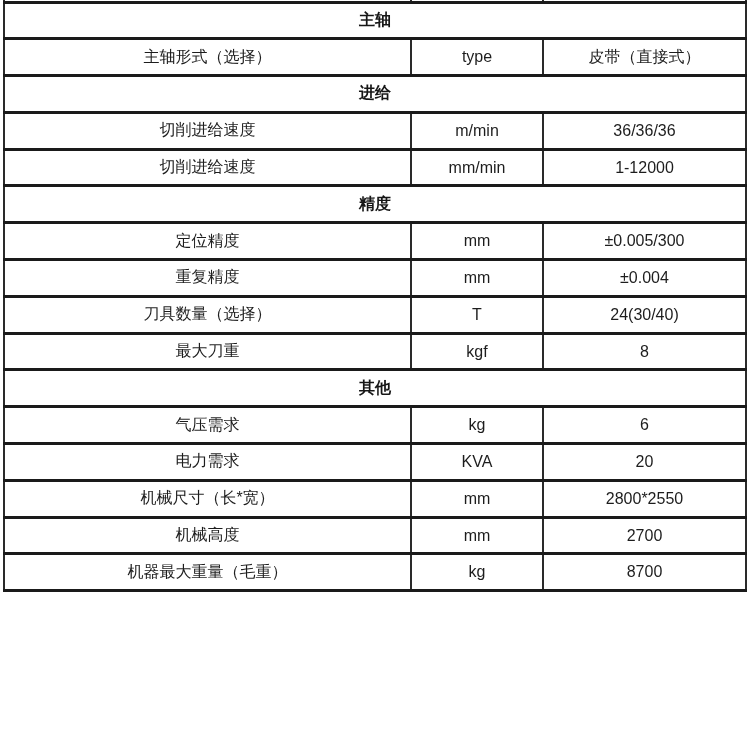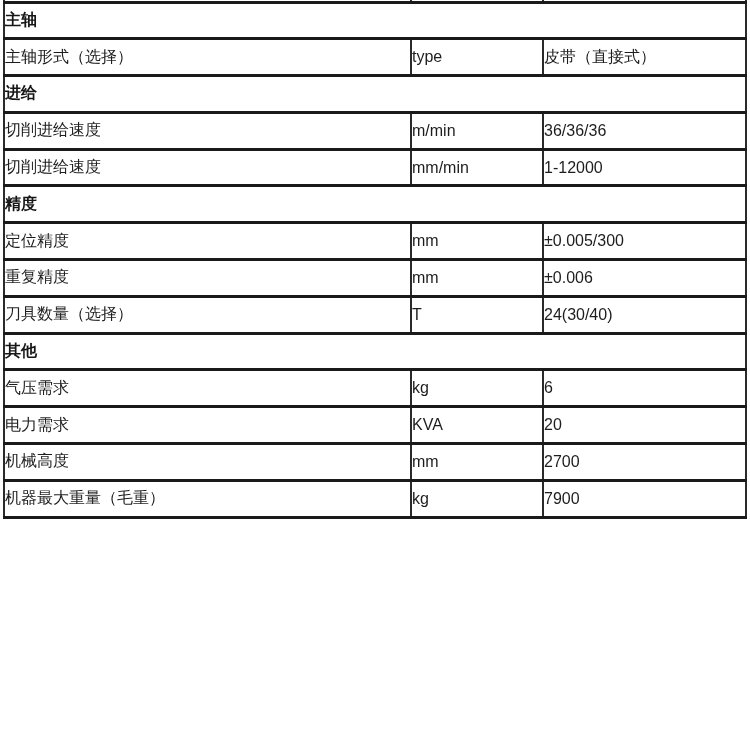--- a/index.html
+++ b/index.html
@@ -23,21 +23,21 @@
     table-layout: fixed;
     margin-left: 3px;
     width: 742px;
   }
   table.spec-table td {
     border-top: 3px solid #1a1a1a;
     border-bottom: 3px solid #1a1a1a;
     border-left: 2px solid #2a2a2a;
     border-right: 2px solid #2a2a2a;
     padding: 0;
-    text-align: left;
+    text-align: center;
     vertical-align: middle;
     font-size: 16px;
     color: #1d1d1d;
     overflow: hidden;
     white-space: nowrap;
   }
   table.spec-table tr {
     height: 36.8px;
   }
   
@@ -97,45 +97,55 @@
           <td colspan="3" class="section-cell">精度</td>
         </tr>
         <tr>
           <td>定位精度</td>
           <td>mm</td>
           <td>±0.005/300</td>
         </tr>
         <tr>
           <td>重复精度</td>
           <td>mm</td>
-          <td>±0.006</td>
+          <td>±0.004</td>
         </tr>
         <tr>
           <td>刀具数量（选择）</td>
           <td>T</td>
           <td>24(30/40)</td>
+        </tr>
+        <tr>
+          <td>最大刀重</td>
+          <td>kgf</td>
+          <td>8</td>
         </tr>
         <tr>
           <td colspan="3" class="section-cell">其他</td>
         </tr>
         <tr>
           <td>气压需求</td>
           <td>kg</td>
           <td>6</td>
         </tr>
         <tr>
           <td>电力需求</td>
           <td>KVA</td>
           <td>20</td>
         </tr>
         <tr>
+          <td>机械尺寸（长*宽）</td>
+          <td>mm</td>
+          <td>2800*2550</td>
+        </tr>
+        <tr>
           <td>机械高度</td>
           <td>mm</td>
           <td>2700</td>
         </tr>
         <tr>
           <td>机器最大重量（毛重）</td>
           <td>kg</td>
-          <td>7900</td>
+          <td>8700</td>
         </tr>
       </tbody>
   </table>
 </div>
 
 </body></html>

